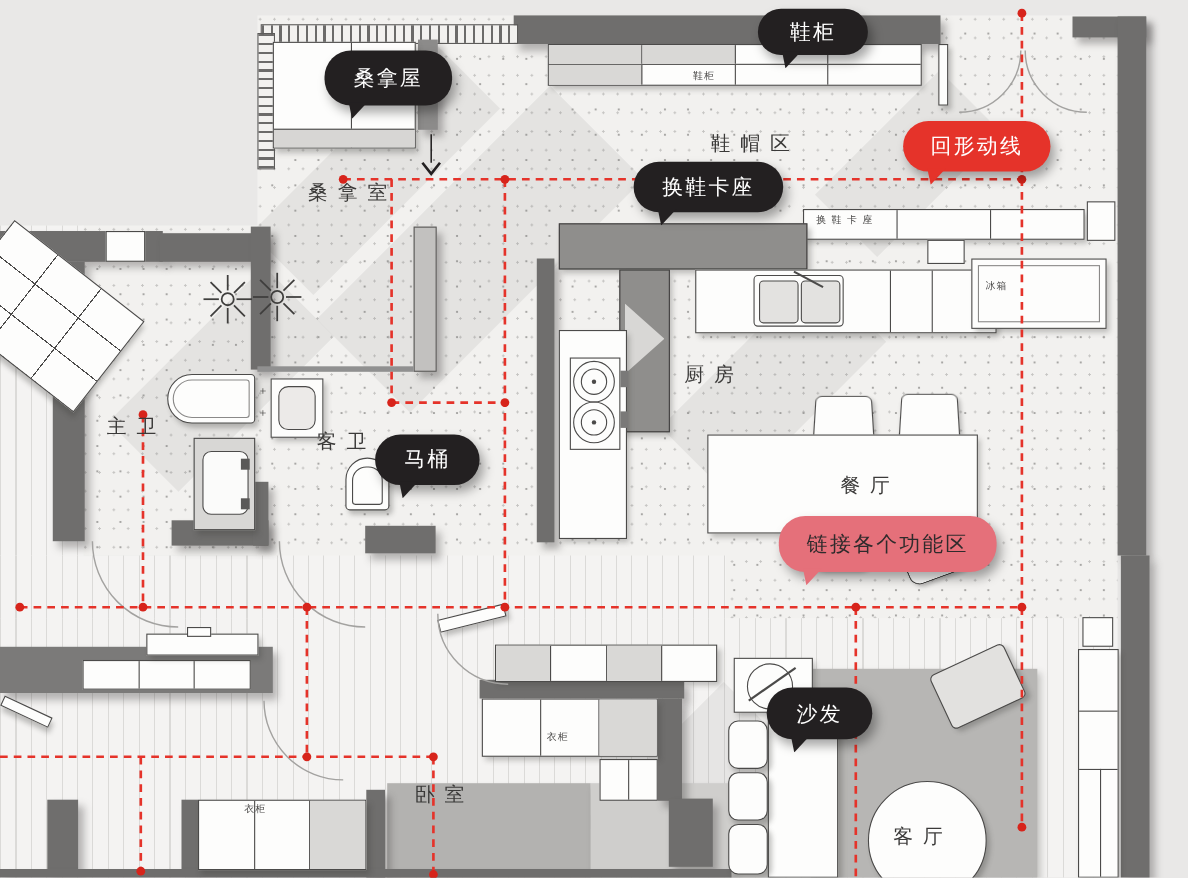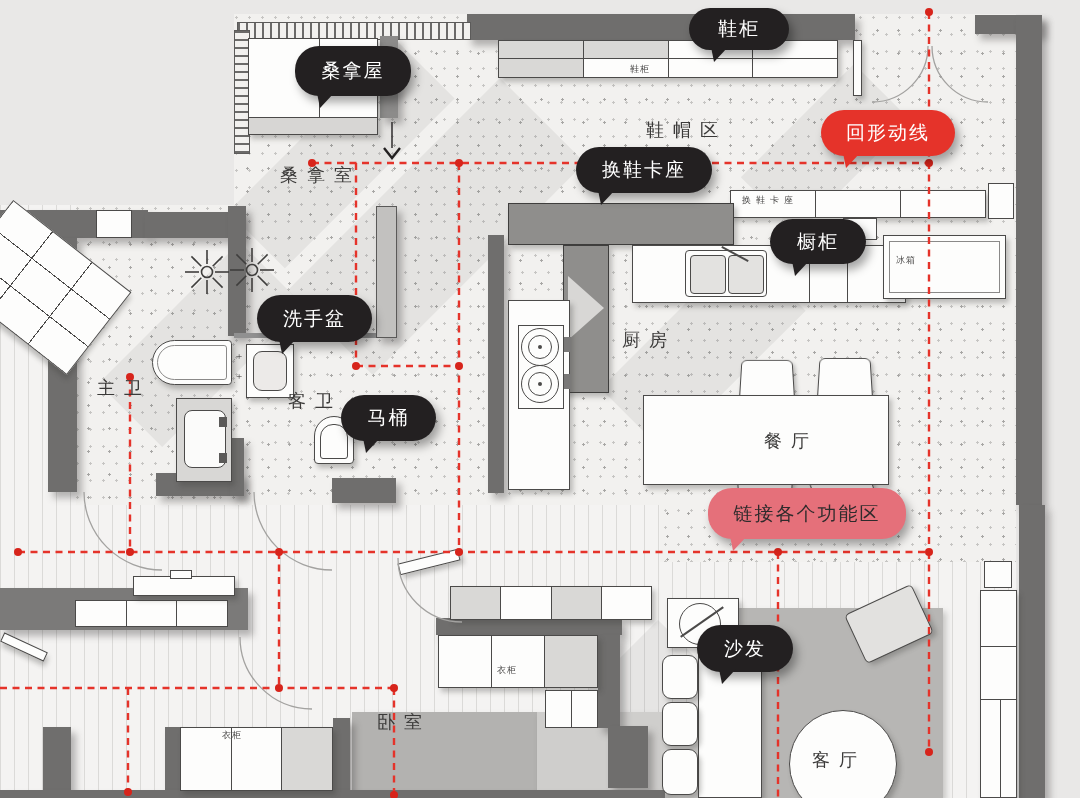--- a/index.html
+++ b/index.html
@@ -310,19 +310,17 @@
   <div class="tlabel" style="left:630px;top:63px;">鞋柜</div>
   <div class="tlabel" style="left:742px;top:194px;letter-spacing:5px;">换鞋卡座</div>
   <div class="tlabel" style="left:896px;top:254px;">冰箱</div>
   <div class="tlabel" style="left:497px;top:664px;">衣柜</div>
   <div class="tlabel" style="left:222px;top:729px;">衣柜</div>
 
   <div class="bubble" style="left:689px;top:8px;width:100px;height:42px;">鞋柜</div>
   <div class="bubble" style="left:295px;top:46px;width:116px;height:50px;">桑拿屋</div>
   <div class="bubble red" style="left:821px;top:110px;width:134px;height:46px;">回形动线</div>
   <div class="bubble" style="left:576px;top:147px;width:136px;height:46px;">换鞋卡座</div>
-  <div class="bubble" style="left:770px;top:219px;width:96px;height:45px;">橱柜</div>
-  <div class="bubble" style="left:257px;top:295px;width:115px;height:47px;">洗手盆</div>
   <div class="bubble" style="left:341px;top:395px;width:95px;height:46px;">马桶</div>
-  <div class="bubble pink" style="left:708px;top:488px;width:198px;height:51px;">链接各个功能区</div>
+  <div class="bubble pink" style="left:708px;top:469px;width:198px;height:51px;">链接各个功能区</div>
   <div class="bubble" style="left:697px;top:625px;width:96px;height:47px;">沙发</div>
 
 </div>
 
 </body></html>

